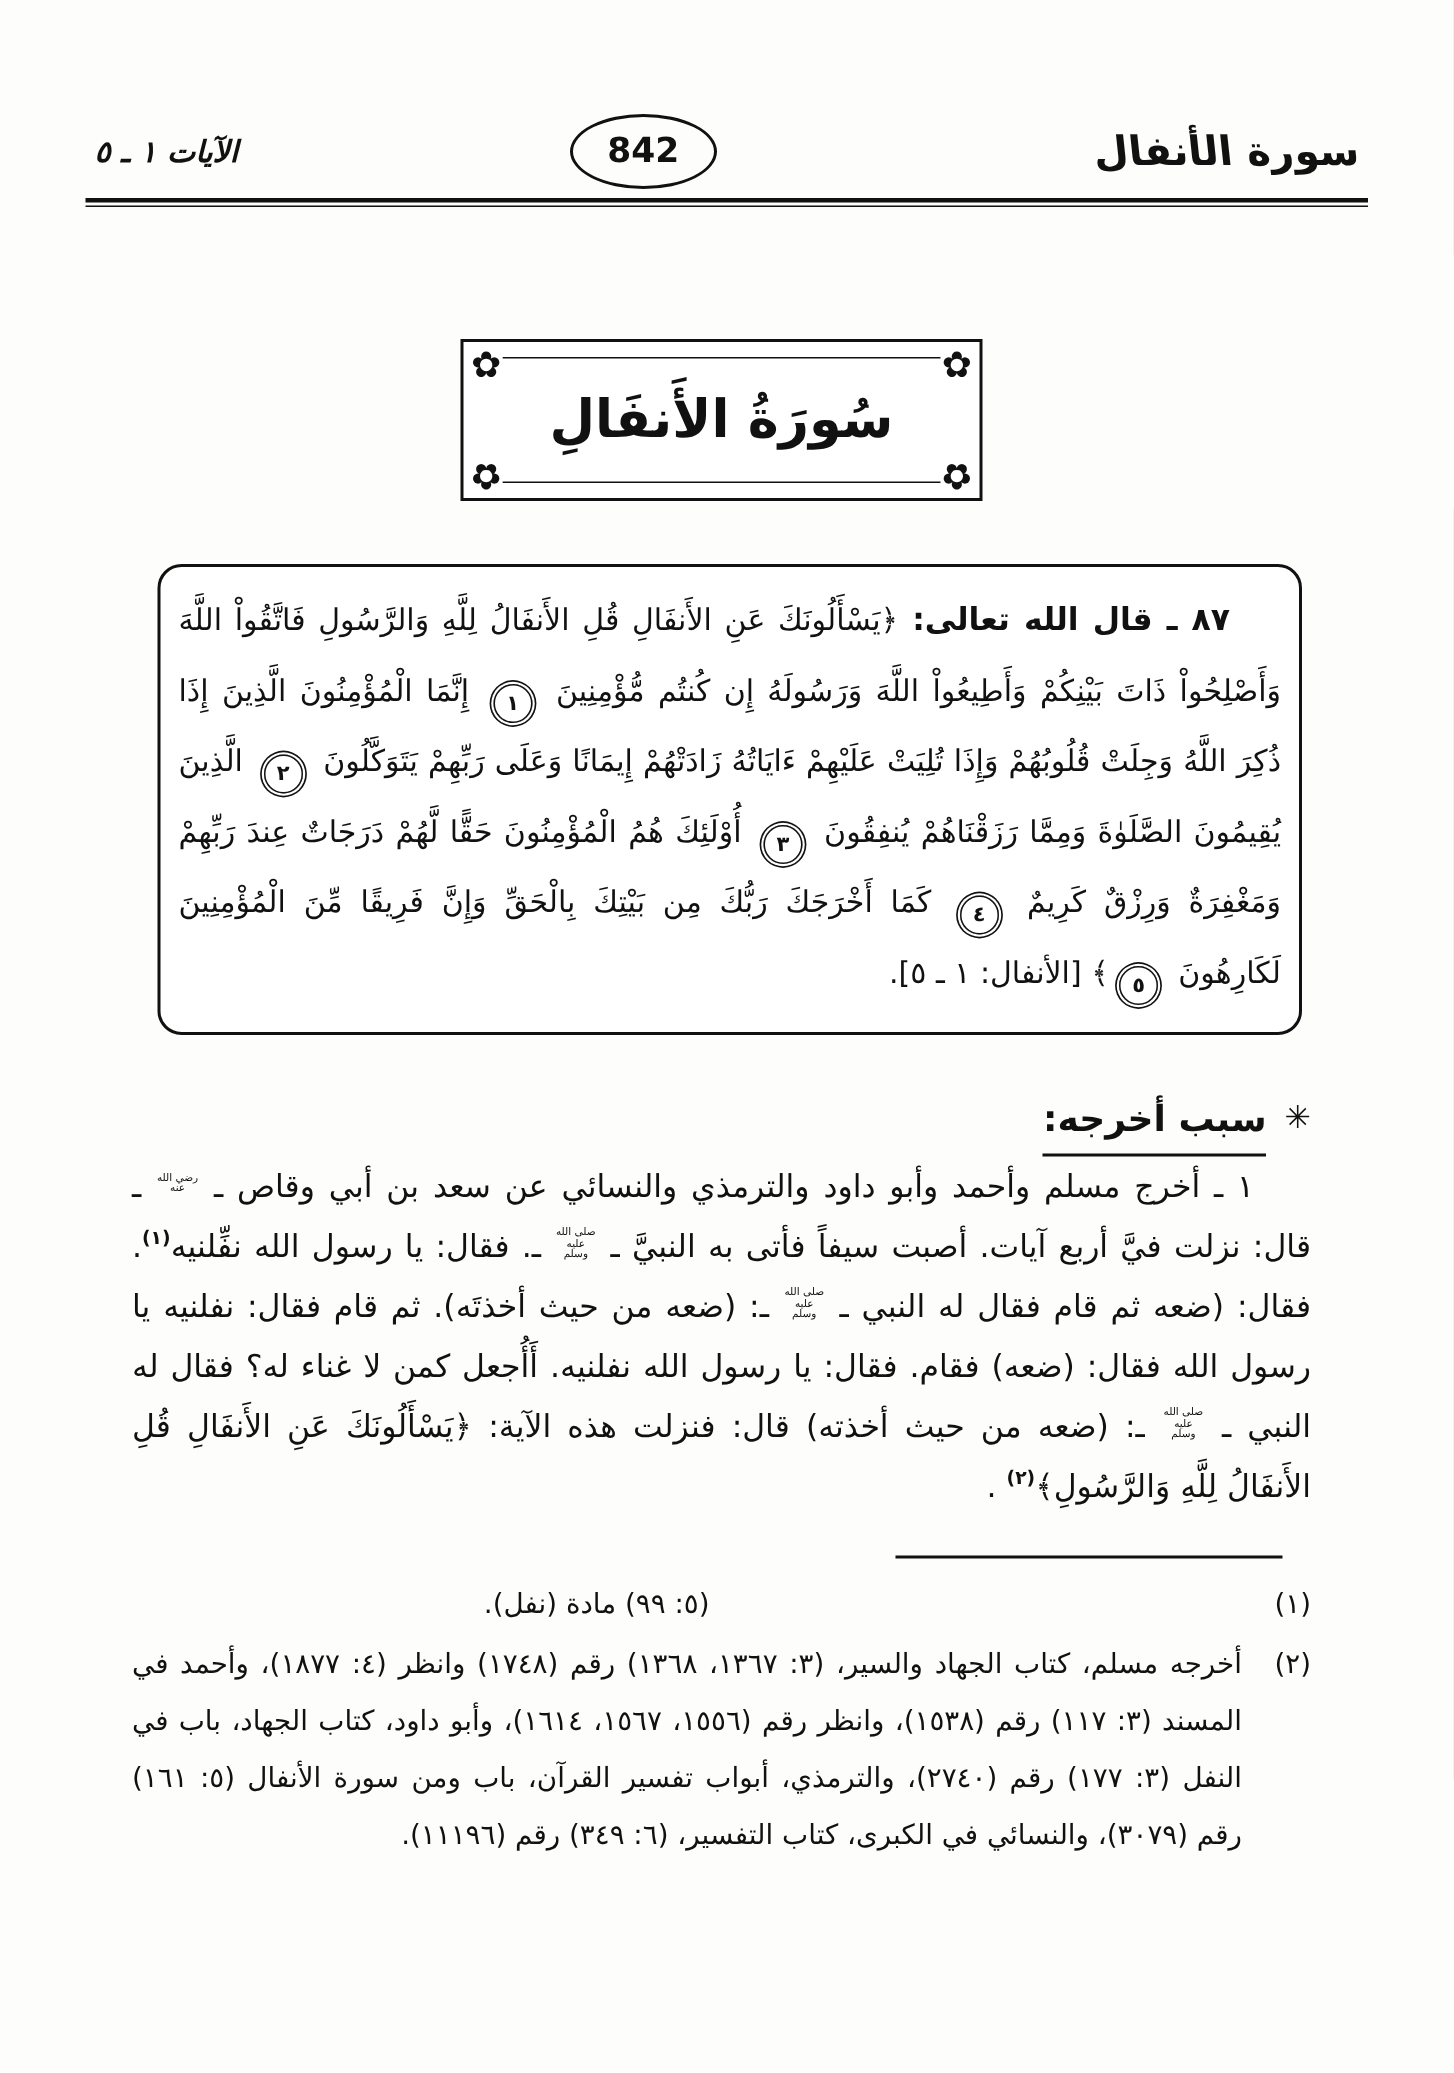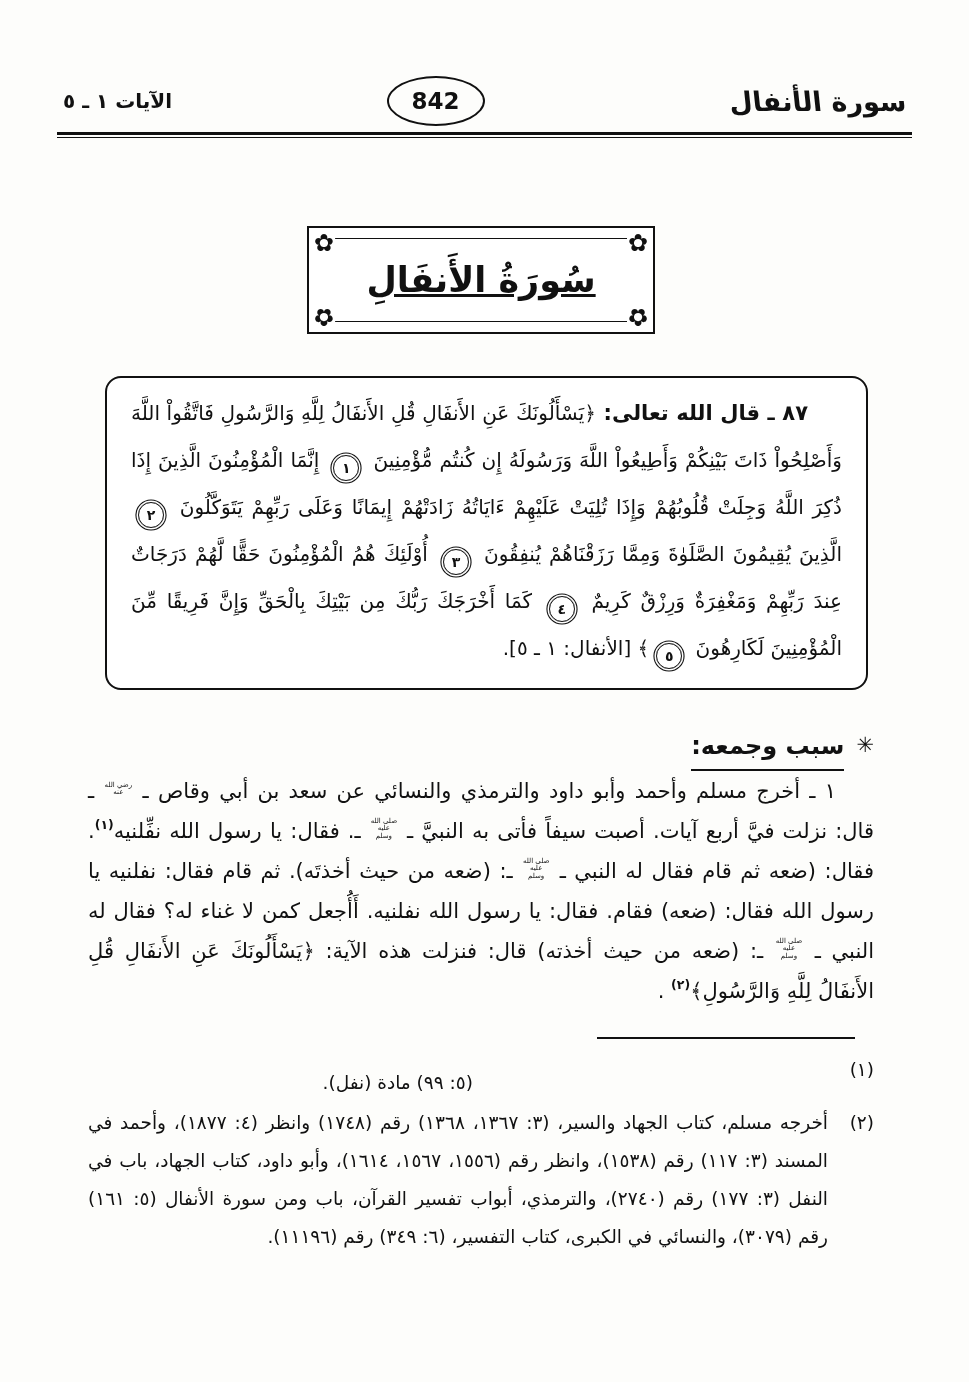--- a/index.html
+++ b/index.html
@@ -7,42 +7,42 @@
   .page {
     position:relative; width:969px; height:1382px; margin:0 auto;
     background:#fdfdfb; color:#111;
     font-family:"DejaVu Sans", sans-serif;
     direction:rtl; overflow:hidden;
     padding:0 95px 0 88px;
   }
   
   .hdr { display:flex; align-items:center; justify-content:space-between;
          margin:76px -32px 0 -25px; }
-  .hdr-left { font-size:20px; font-weight:bold; order:3; }
+  .hdr-left { font-size:20px; font-weight:bold; order:3;font-style:italic; }
   .hdr-right { font-size:27px; font-weight:bold; order:1;
                transform:skewX(6deg); letter-spacing:-1px; }
   .page-num-oval { order:2; width:98px; height:50px; border:2px solid #111;
                    border-radius:50%; display:flex; align-items:center; justify-content:center;
                    font-size:23px; font-weight:bold; margin-right:30px; }
   .hdr-rule { margin:6px -38px 0 -31px; border-top:3px solid #111;
               border-bottom:1.5px solid #111; height:6px; }
   
   .banner { position:relative; width:348px; height:108px; margin:88px auto 0;
             border:2.5px solid #111; background:#fff; }
   .banner-frame { position:absolute; inset:10px 14px; border-top:1.5px solid #111;
                   border-bottom:1.5px solid #111; }
   .banner-title { position:absolute; inset:0; display:flex; align-items:center;
-                  justify-content:center; font-size:35px; font-weight:bold;text-decoration:underline; }
+                  justify-content:center; font-size:35px; font-weight:bold; }
   .ornament { position:absolute; font-size:24px; line-height:1; background:#fff; padding:1px; }
   .orn-tr { top:2px; right:4px; } .orn-tl { top:2px; left:4px; transform:scaleX(-1); }
   .orn-br { bottom:2px; right:4px; transform:scaleY(-1); }
   .orn-bl { bottom:2px; left:4px; transform:scale(-1,-1); }
   
   .quran-box { margin:42px 6px 0 17px; border:2px solid #111; border-radius:16px;
-               padding:12px 24px 16px; background:#fff; }
+               padding:12px 12px 16px; background:#fff; }
   .quran-text { font-size:20px; line-height:47px; text-align:justify; text-indent:34px; }
   .seg-intro { font-weight:bold; font-size:21px; }
   .seg-quran { }
   .seg-ref { font-weight:500; }
   .ayah-num, .seg-ayanum {
     display:inline-flex; width:26px; height:26px; border:1.4px solid #111; border-radius:50%;
     box-shadow:0 0 0 1.5px #fff, 0 0 0 2.6px #111;
     align-items:center; justify-content:center; font-size:14px; font-weight:bold;
     margin:0 7px; vertical-align:-6px; line-height:1; text-indent:0;
   }
@@ -56,21 +56,21 @@
   .seg-sup { font-size:12.5px; vertical-align:9px; line-height:0; font-weight:bold; }
   .seg-seal { display:inline-block; width:30px; font-size:7px; line-height:1.05;
               text-align:center; vertical-align:middle; text-indent:0;
               white-space:normal; word-break:break-word; transform:translateY(-3px); }
   
   .fn-sep { margin:26px 19px 12px auto; width:258px; border-top:2.5px solid #111; }
   .footnote { display:flex; direction:rtl; font-size:18.5px; line-height:38px; margin-top:2px; }
   .fn-marker { flex:0 0 46px; font-weight:500; }
   .fn-body { flex:1; text-align:justify; font-weight:500; }
   .fn-line { }
-  .fn1-l2 { text-align:right; padding-right:355px;margin-top:13px; }
+  .fn1-l2 { text-align:right; padding-right:355px; }
 </style>
 </head>
 <body>
 
 <div class="page">
 
   <header class="hdr">
     <div class="hdr-right">سورة الأنفال</div>
     <div class="page-num-oval">
       <span>842</span>
@@ -86,21 +86,21 @@
     <span class="ornament orn-br">✿</span>
     <span class="ornament orn-bl">✿</span>
     <div class="banner-title">سُورَةُ الأَنفَالِ</div>
   </div>
 
   <div class="quran-box">
     <p class="quran-text"><span class="seg-intro">٨٧ ـ قال الله تعالى: </span><span class="seg-quran">﴿يَسْأَلُونَكَ عَنِ الأَنفَالِ قُلِ الأَنفَالُ لِلَّهِ وَالرَّسُولِ فَاتَّقُواْ اللَّهَ وَأَصْلِحُواْ ذَاتَ بَيْنِكُمْ وَأَطِيعُواْ اللَّهَ وَرَسُولَهُ إِن كُنتُم مُّؤْمِنِينَ </span><span class="seg-ayanum">١</span><span class="seg-quran"> إِنَّمَا الْمُؤْمِنُونَ الَّذِينَ إِذَا ذُكِرَ اللَّهُ وَجِلَتْ قُلُوبُهُمْ وَإِذَا تُلِيَتْ عَلَيْهِمْ ءَايَاتُهُ زَادَتْهُمْ إِيمَانًا وَعَلَى رَبِّهِمْ يَتَوَكَّلُونَ </span><span class="seg-ayanum">٢</span><span class="seg-quran"> الَّذِينَ يُقِيمُونَ الصَّلَوٰةَ وَمِمَّا رَزَقْنَاهُمْ يُنفِقُونَ </span><span class="seg-ayanum">٣</span><span class="seg-quran"> أُوْلَئِكَ هُمُ الْمُؤْمِنُونَ حَقًّا لَّهُمْ دَرَجَاتٌ عِندَ رَبِّهِمْ وَمَغْفِرَةٌ وَرِزْقٌ كَرِيمٌ </span><span class="seg-ayanum">٤</span><span class="seg-quran"> كَمَا أَخْرَجَكَ رَبُّكَ مِن بَيْتِكَ بِالْحَقِّ وَإِنَّ فَرِيقًا مِّنَ الْمُؤْمِنِينَ لَكَارِهُونَ </span><span class="seg-ayanum">٥</span><span class="seg-quran">﴾</span><span class="seg-ref"> [الأنفال: ١ ـ ٥].</span></p>
   </div>
 
   <h2 class="section-heading">
-    <span class="star">✳</span><span class="heading-text">سبب وجمعه:</span>
+    <span class="star">✳</span><span class="heading-text">سبب أخرجه:</span>
   </h2>
 
   <p class="narration"><span class="seg-text">١ ـ أخرج مسلم وأحمد وأبو داود والترمذي والنسائي عن سعد بن أبي وقاص ـ </span><span class="seg-seal">رضي الله عنه</span><span class="seg-text"> ـ قال: نزلت فيَّ أربع آيات. أصبت سيفاً فأتى به النبيَّ ـ </span><span class="seg-seal">صلى الله عليه وسلم</span><span class="seg-text"> ـ. فقال: يا رسول الله نفِّلنيه</span><span class="seg-sup">(١)</span><span class="seg-text">. فقال: (ضعه ثم قام فقال له النبي ـ </span><span class="seg-seal">صلى الله عليه وسلم</span><span class="seg-text"> ـ: (ضعه من حيث أخذتَه). ثم قام فقال: نفلنيه يا رسول الله فقال: (ضعه) فقام. فقال: يا رسول الله نفلنيه. أَأُجعل كمن لا غناء له؟ فقال له النبي ـ </span><span class="seg-seal">صلى الله عليه وسلم</span><span class="seg-text"> ـ: (ضعه من حيث أخذته) قال: فنزلت هذه الآية: </span><span class="seg-quran">﴿يَسْأَلُونَكَ عَنِ الأَنفَالِ قُلِ الأَنفَالُ لِلَّهِ وَالرَّسُولِ﴾</span><span class="seg-sup">(٢)</span><span class="seg-text"> .</span></p>
 
   <div class="fn-sep"></div>
 
   <div class="footnote">
     <div class="fn-marker">(١)</div>
     <div class="fn-body">
       <div class="fn-line fn1-l2">(٥: ٩٩) مادة (نفل).</div>

